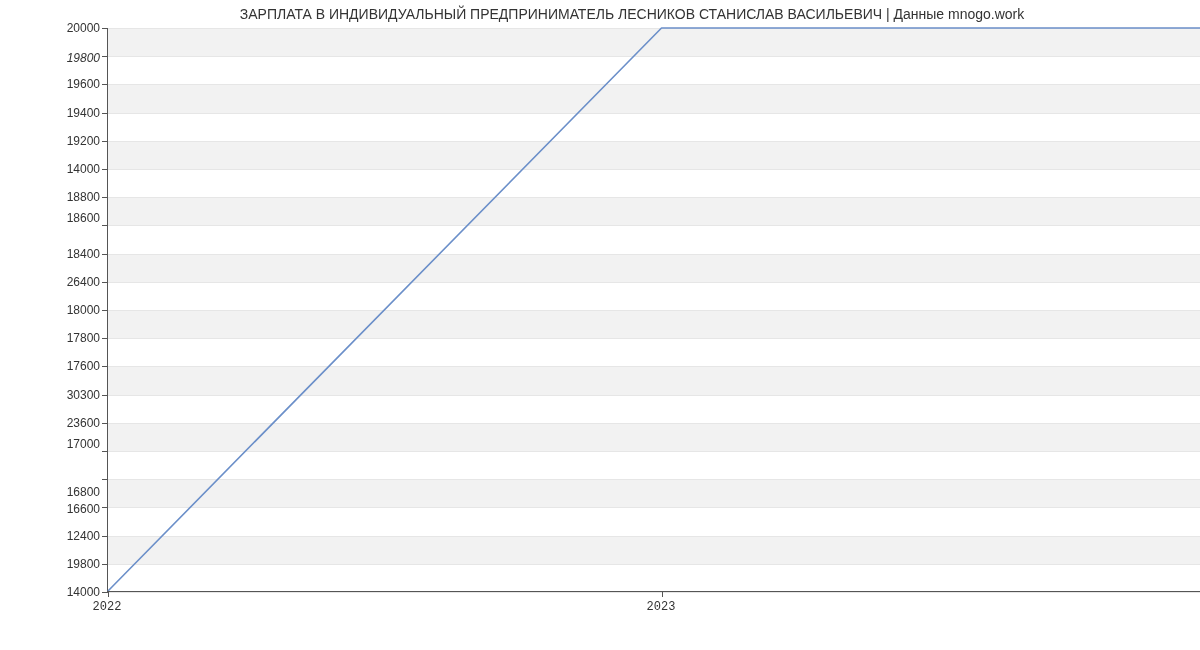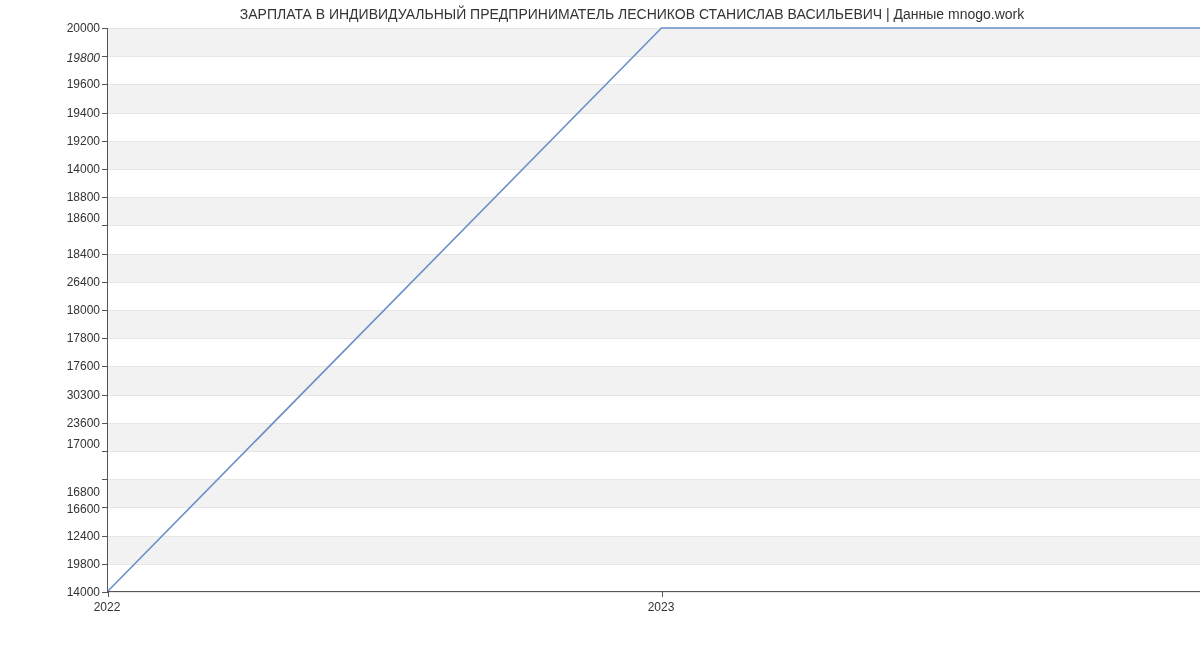--- a/index.html
+++ b/index.html
@@ -74,20 +74,21 @@
     width: 0;
     height: 6px;
     border-left: 1px solid #555;
   }
   .x-label {
     position: absolute;
     top: 600px;
     font-size: 12px;
     color: #333;
     transform: translateX(-50%);
+    font-family: Liberation Mono, monospace;
   }
   svg.line {
     position: absolute;
     left: 0;
     top: 0;
     width: 100%;
     height: 100%;
     overflow: visible;
   }
   svg.line path {

